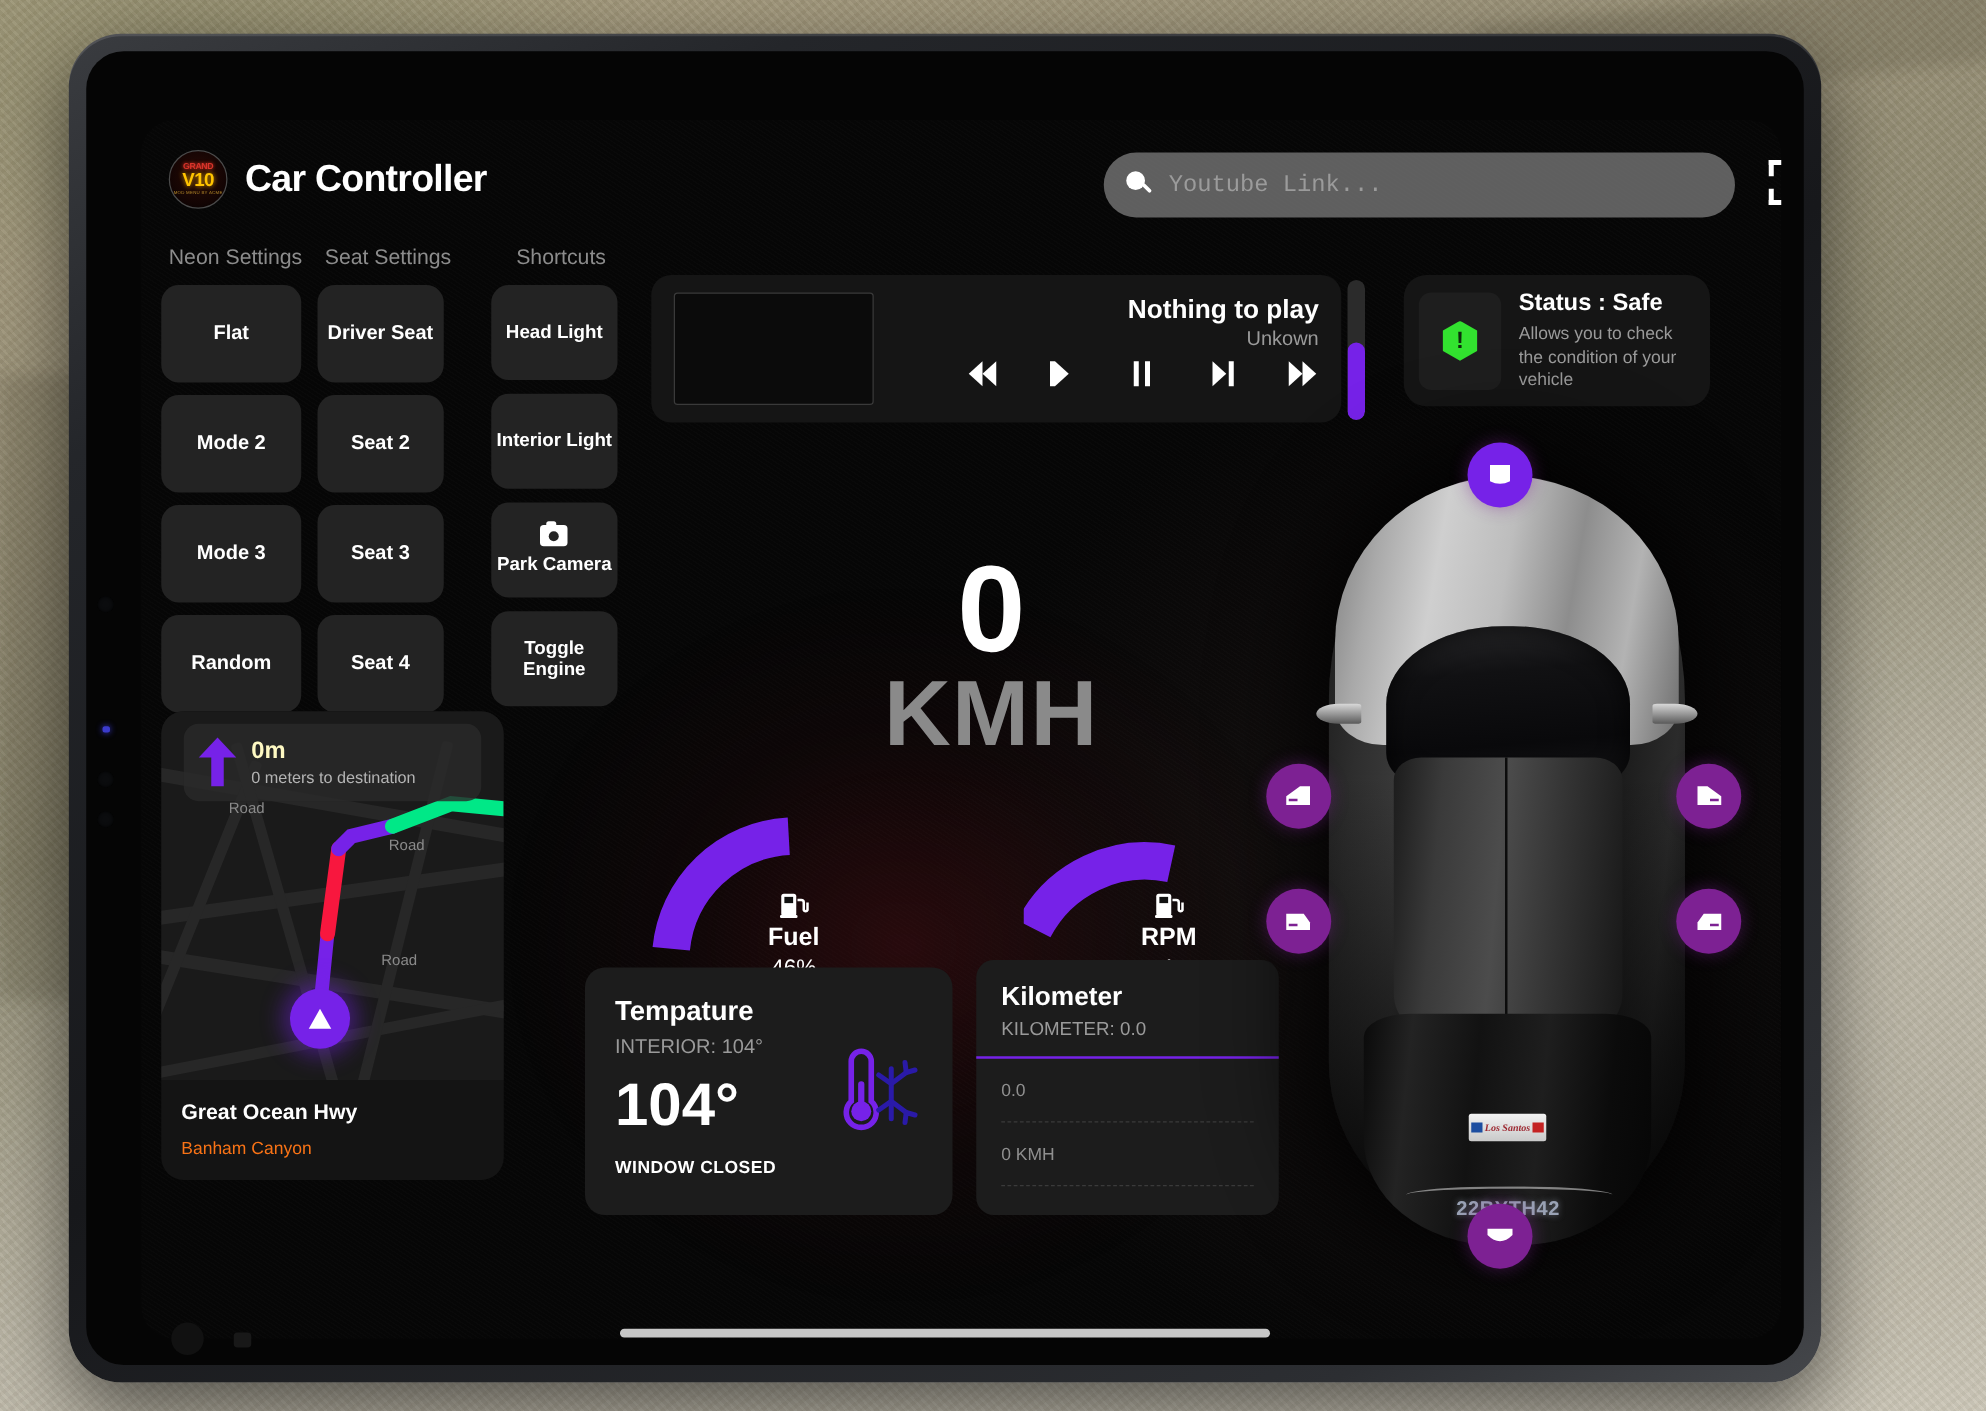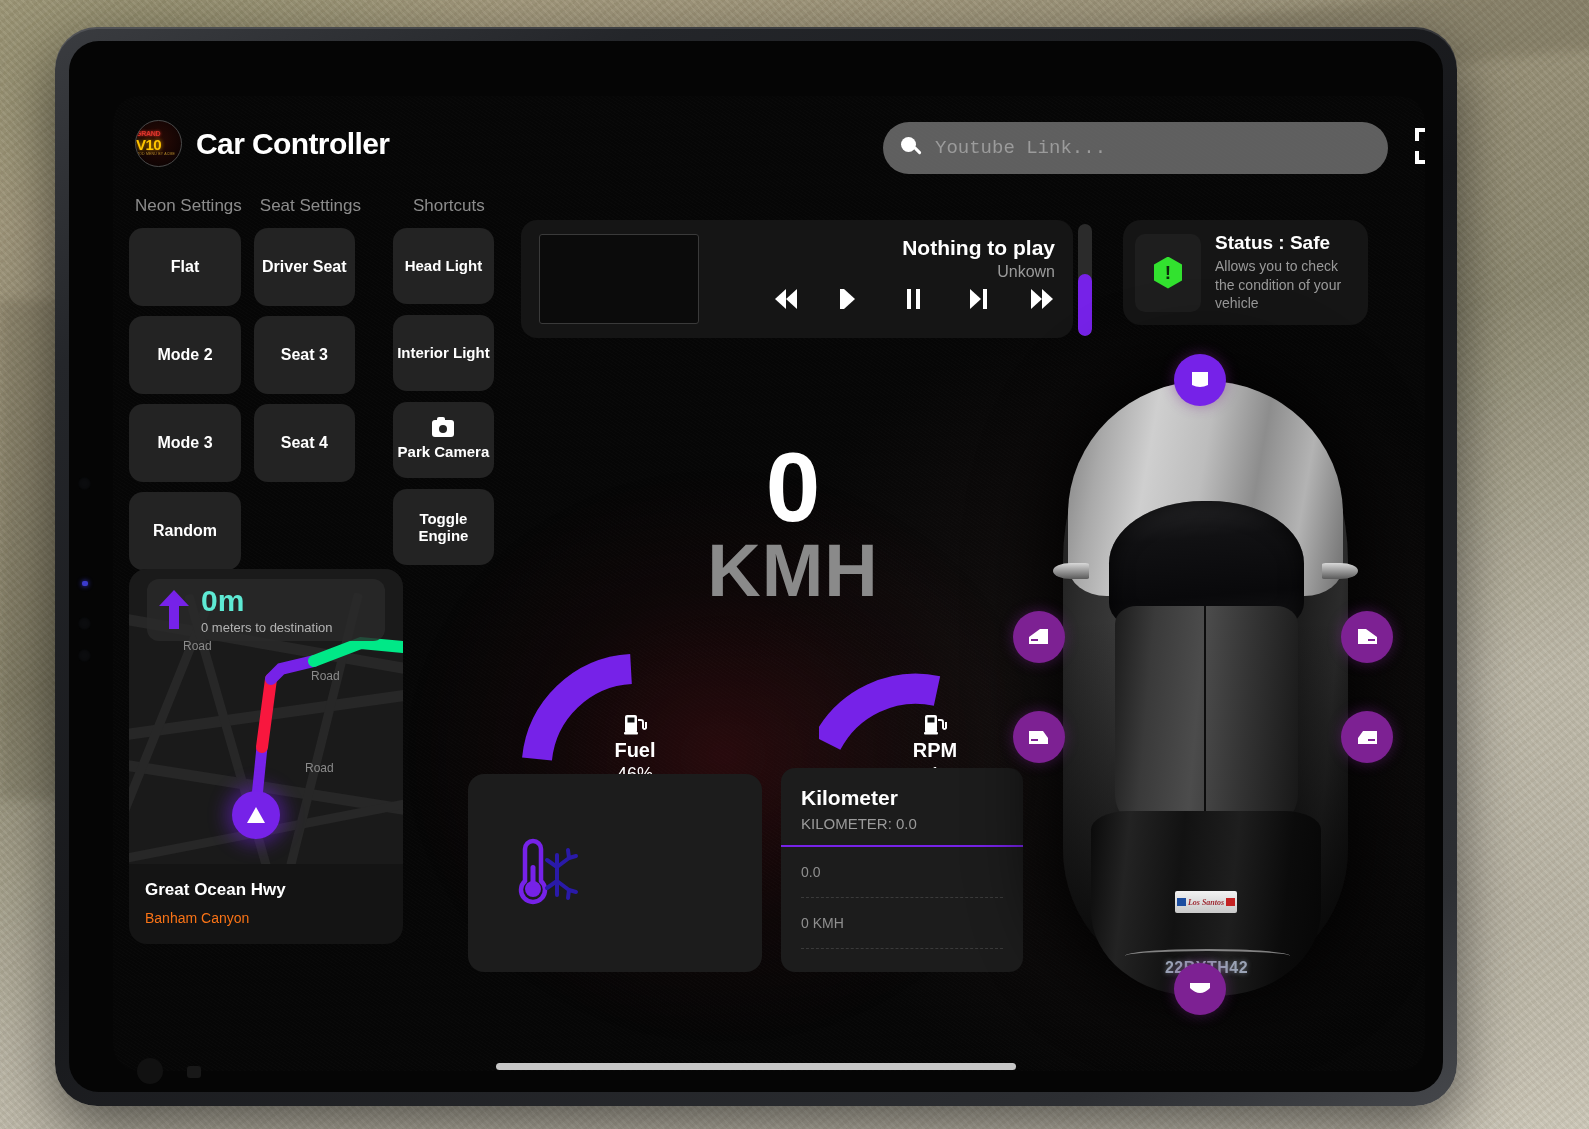--- a/index.html
+++ b/index.html
@@ -60,21 +60,21 @@
     background: radial-gradient(ellipse at 50% 50%, rgba(120,22,30,.30) 0%, rgba(60,12,16,.14) 42%, rgba(0,0,0,0) 72%);
     filter: blur(6px);
   }
 
   
   .header { position:absolute; left:0; top:0; width:100%; height:100px; }
   .brand { position:absolute; left:22px; top:24px; display:flex; align-items:center; gap:14px; }
   .logo {
     width:47px; height:47px; border-radius:50%;
     background: radial-gradient(circle at 50% 42%, #2a0b06 0%, #120403 68%, #000 100%);
-    border:1px solid #4a4a4a; display:flex; flex-direction:column; justify-content:center;
+    border:1px solid #4a4a4a; display:flex; flex-direction:column; align-items:center; justify-content:center;
     overflow:hidden; position:relative;
   }
   .logo-top { font-size:7px; font-weight:bold; color:#d9342b; letter-spacing:-.3px; line-height:7px; text-shadow:0 0 3px #ff3b2a; }
   .logo-mid { font-size:15px; font-weight:bold; color:#ffc400; line-height:15px; letter-spacing:-.5px; text-shadow:0 0 4px rgba(255,190,0,.8); }
   .logo-bot { font-size:3.5px; color:#b58a2a; line-height:5px; letter-spacing:.2px; }
   .app-title { font-size:30px; font-weight:bold; color:#fff; letter-spacing:-.6px; }
 
   .searchbar {
     position:absolute; left:770px; top:26px; width:505px; height:52px;
     background: rgba(150,150,150,.62); border-radius:26px;
@@ -170,21 +170,21 @@
   .map-canvas { position:absolute; left:0; top:0; width:100%; height:295px; background:#1a1a1a; overflow:hidden; }
   .map-road { position:absolute; background:#272727; border-radius:3px; }
   .map-label { position:absolute; font-size:12px; color:#8a8a8a; }
   .nav-banner {
     position:absolute; left:18px; top:10px; width:238px; height:62px;
     background:rgba(42,42,42,.82); border-radius:12px; display:flex; align-items:center; padding:0 12px; gap:12px;
   }
   .nav-arrow { width:30px; height:40px; position:relative; flex:none; }
   .nav-arrow::before{ content:""; position:absolute; left:10px; top:12px; width:10px; height:27px; background:#7622e8; }
   .nav-arrow::after { content:""; position:absolute; left:0; top:0; width:0; height:0; border-left:15px solid transparent; border-right:15px solid transparent; border-bottom:16px solid #7622e8; }
-  .nav-dist { font-size:30px; font-weight:bold; color:#5eead4; line-height:1; }
+  .nav-dist { font-size:19px; font-weight:bold; color:#fef9c3; line-height:1; }
   .nav-sub  { font-size:13px; color:#b4b4b4; margin-top:4px; }
   .marker {
     position:absolute; left:103px; top:222px; width:48px; height:48px; border-radius:50%;
     background:#7622e8; box-shadow:0 0 18px 6px rgba(118,34,232,.45);
     display:flex; align-items:center; justify-content:center;
   }
   .marker-arrow { width:0;height:0; border-left:9px solid transparent; border-right:9px solid transparent; border-bottom:16px solid #fff; }
   .map-footer { position:absolute; left:0; bottom:0; width:100%; padding:14px 16px 18px; }
   .map-street { font-size:17px; font-weight:bold; color:#fff; }
   .map-area { font-size:14px; color:#f97316; margin-top:10px; }
@@ -315,20 +315,21 @@
         <div class="col c1">
           <div class="col-title">Neon Settings</div>
           <button class="btn">Flat</button>
           <button class="btn">Mode 2</button>
           <button class="btn">Mode 3</button>
           <button class="btn">Random</button>
         </div>
         <div class="col c2">
           <div class="col-title">Seat Settings</div>
           <button class="btn">Driver Seat</button>
+          <button class="btn">Seat 2</button>
           <button class="btn">Seat 3</button>
           <button class="btn">Seat 4</button>
         </div>
         <div class="col c3">
           <div class="col-title">Shortcuts</div>
           <button class="btn">Head Light</button>
           <button class="btn">Interior Light</button>
           <button class="btn camera">
             <span class="cam-icon">
                 <span class="cam-bump"></span>
@@ -466,20 +467,26 @@
             </div>
           </div>
         </div>
         <div class="map-footer">
           <div class="map-street">Great Ocean Hwy</div>
           <div class="map-area">Banham Canyon</div>
         </div>
       </div>
 
       <div class="temp-card">
+        <div class="temp-left">
+          <div class="temp-title">Tempature</div>
+          <div class="temp-interior">INTERIOR: 104°</div>
+          <div class="temp-big">104°</div>
+          <div class="temp-window">WINDOW CLOSED</div>
+        </div>
         <div class="temp-icon">
           <svg width="84" height="84" viewBox="0 0 84 84">
             <g stroke="#7622e8" stroke-width="4.5" fill="none" stroke-linecap="round">
               <path d="M30 18 a8 8 0 0 1 16 0 v32 a12 12 0 1 1 -16 0 z"></path>
             </g>
             <circle cx="38" cy="58" r="8" fill="#7622e8"></circle>
             <rect x="35.5" y="34" width="5" height="22" rx="2.5" fill="#7622e8"></rect>
             <g stroke="#2a1aa8" stroke-width="4" stroke-linecap="round" fill="none">
               <path d="M62 24 v40"></path>
               <path d="M62 36 l12 -9 M62 36 l-10 -7"></path>

